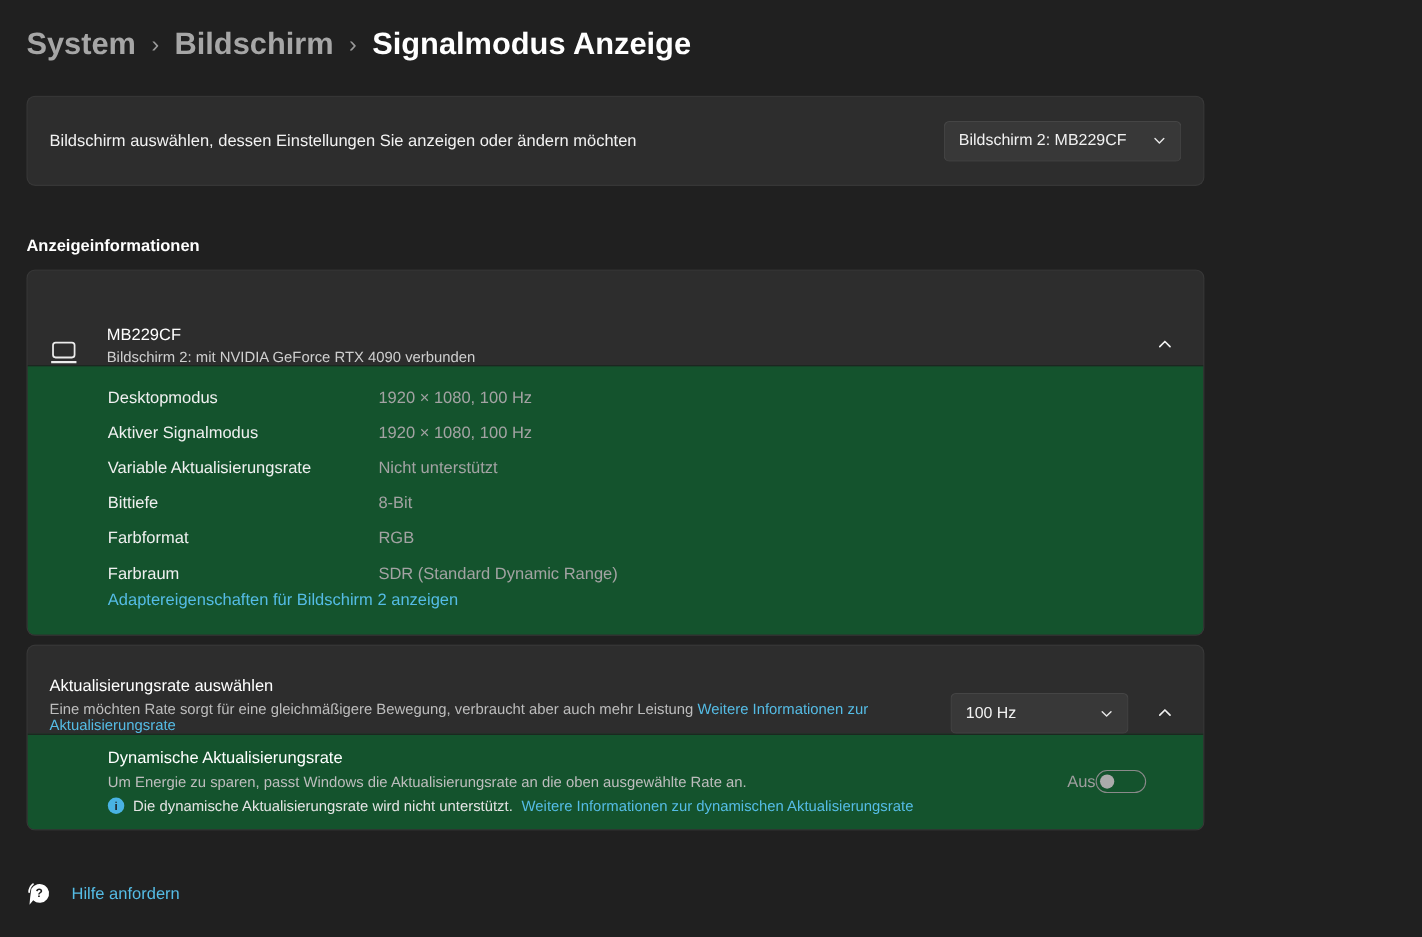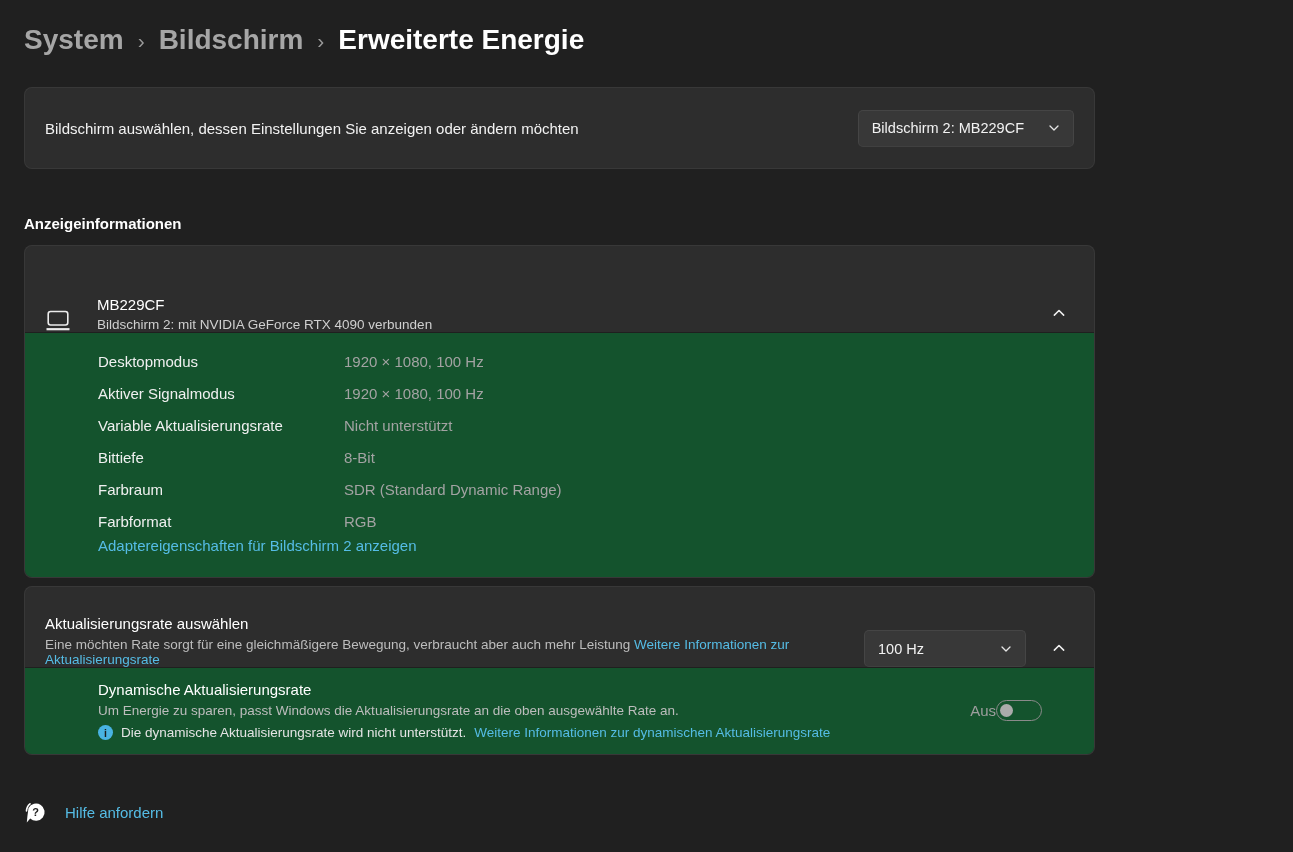--- a/index.html
+++ b/index.html
@@ -160,21 +160,21 @@
 </head>
 <body>
 
 <div class="page">
 
   <div class="breadcrumb">
     <span class="crumb">System</span>
     <span class="crumb-sep">›</span>
     <span class="crumb">Bildschirm</span>
     <span class="crumb-sep">›</span>
-    <span class="crumb current">Erweiterte Energie</span>
+    <span class="crumb current">Signalmodus Anzeige</span>
   </div>
 
   <div class="card select-card">
     <div class="card-label">Bildschirm auswählen, dessen Einstellungen Sie anzeigen oder ändern möchten</div>
     <button class="dropdown">
       <span>Bildschirm 2: MB229CF</span>
       <span>
         <svg width="12" height="12" viewBox="0 0 12 12">
             <path d="M2 4 L6 8 L10 4" fill="none" stroke="#e6e6e6" stroke-width="1.3" stroke-linecap="round" stroke-linejoin="round"></path>
           </svg>
@@ -216,26 +216,26 @@
         </div>
         <div class="detail-row">
           <span class="k">Variable Aktualisierungsrate</span>
           <span class="v">Nicht unterstützt</span>
         </div>
         <div class="detail-row">
           <span class="k">Bittiefe</span>
           <span class="v">8-Bit</span>
         </div>
         <div class="detail-row">
+          <span class="k">Farbformat</span>
+          <span class="v">RGB</span>
+        </div>
+        <div class="detail-row">
           <span class="k">Farbraum</span>
           <span class="v">SDR (Standard Dynamic Range)</span>
-        </div>
-        <div class="detail-row">
-          <span class="k">Farbformat</span>
-          <span class="v">RGB</span>
         </div>
         <div class="link-row">
           <a class="app-link">Adaptereigenschaften für Bildschirm 2 anzeigen</a>
         </div>
       </div>
     </div>
   </div>
 
   <div class="card expander">
     <div class="expander-header rr-header">

